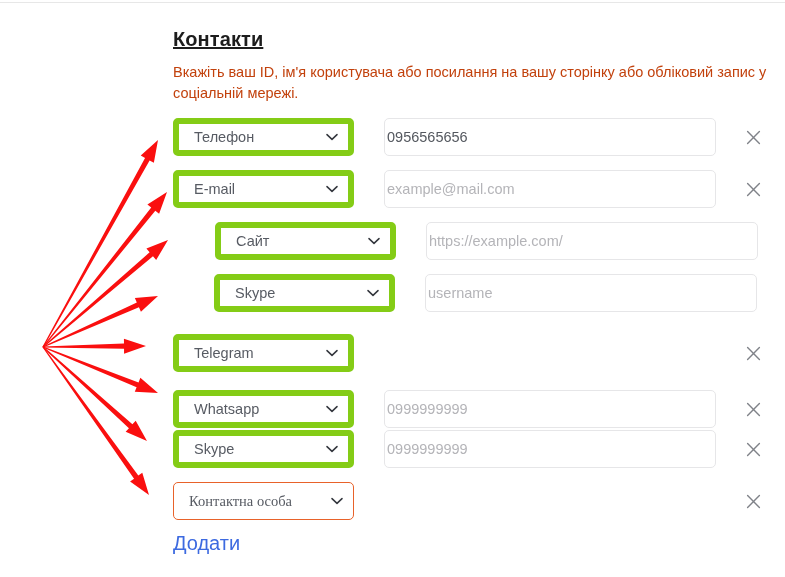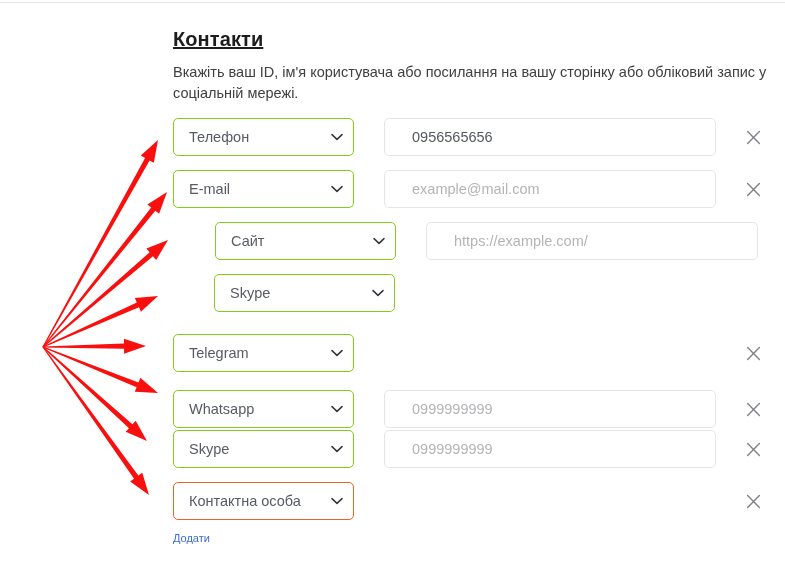--- a/index.html
+++ b/index.html
@@ -45,21 +45,21 @@
     text-decoration: underline;
   }
 
   #section-desc {
     position: absolute;
     left: 173px;
     top: 62px;
     width: 608px;
     font-size: 14.5px;
     line-height: 21px;
-    color: #404040;
+    color: #c2410c;
   }
 
   #rows {
     position: absolute;
     left: 0;
     top: 0;
     width: 785px;
     height: 577px;
   }
 
@@ -70,29 +70,30 @@
     height: 38px;
   }
 
   .type-select {
     position: absolute;
     left: 0;
     top: 0;
     width: 181px;
     height: 38px;
     box-sizing: border-box;
-    border: 1px solid #84cc16;
+    border: 6px solid #84cc16;
     border-radius: 5px;
     background: #ffffff;
     display: flex;
     align-items: center;
     cursor: pointer;
   }
   .type-select.highlighted {
     border: 1px solid #e8622a;
+    font-family: Liberation Serif, serif;
   }
   .type-label {
     font-size: 14.5px;
     color: #575b63;
     padding-left: 15px;
     white-space: nowrap;
     flex: 1;
   }
   .caret {
     width: 22px;
@@ -110,21 +111,21 @@
     top: 0;
     width: 332px;
     height: 38px;
     box-sizing: border-box;
     border: 1px solid #e6e6e8;
     border-radius: 5px;
     background: #ffffff;
     font-family: "Liberation Sans", sans-serif;
     font-size: 14.5px;
     color: #54585f;
-    padding: 0 27px;
+    padding: 0 2px;
     outline: none;
   }
   .value-input::placeholder {
     color: #b4b4b8;
     opacity: 1;
   }
 
   .remove-btn {
     position: absolute;
     left: 568px;
@@ -135,21 +136,21 @@
     align-items: center;
     justify-content: center;
     cursor: pointer;
   }
   .remove-btn svg { display: block; }
 
   #add-link {
     position: absolute;
     left: 173px;
     top: 532px;
-    font-size: 11px;
+    font-size: 20px;
     color: #3d6ae0;
     cursor: pointer;
     white-space: nowrap;
   }
 
   #arrow-overlay {
     position: absolute;
     left: 0;
     top: 0;
     width: 785px;
@@ -225,20 +226,21 @@
       </div>
       <div class="contact-row" style="top: 274px; margin-left: 41px;">
         <div class="type-select">
           <span class="type-label">Skype</span>
           <span class="caret">
             <svg width="12" height="8" viewBox="0 0 12 8">
               <path d="M1 1.6 L6 6.4 L11 1.6" fill="none" stroke="#33363d" stroke-width="1.5" stroke-linecap="round" stroke-linejoin="round"></path>
             </svg>
           </span>
         </div>
+        <input class="value-input" type="text" placeholder="username" style="">
         <div class="remove-btn">
           <span>
             <svg width="15" height="15" viewBox="0 0 15 15">
               <path d="M1.6 1.6 L13.4 13.4 M13.4 1.6 L1.6 13.4" stroke="#808389" stroke-width="1.4" stroke-linecap="round"></path>
             </svg>
           </span>
         </div>
       </div>
       <div class="contact-row" style="top: 326px; margin-top: 8px;">
         <div class="type-select">

